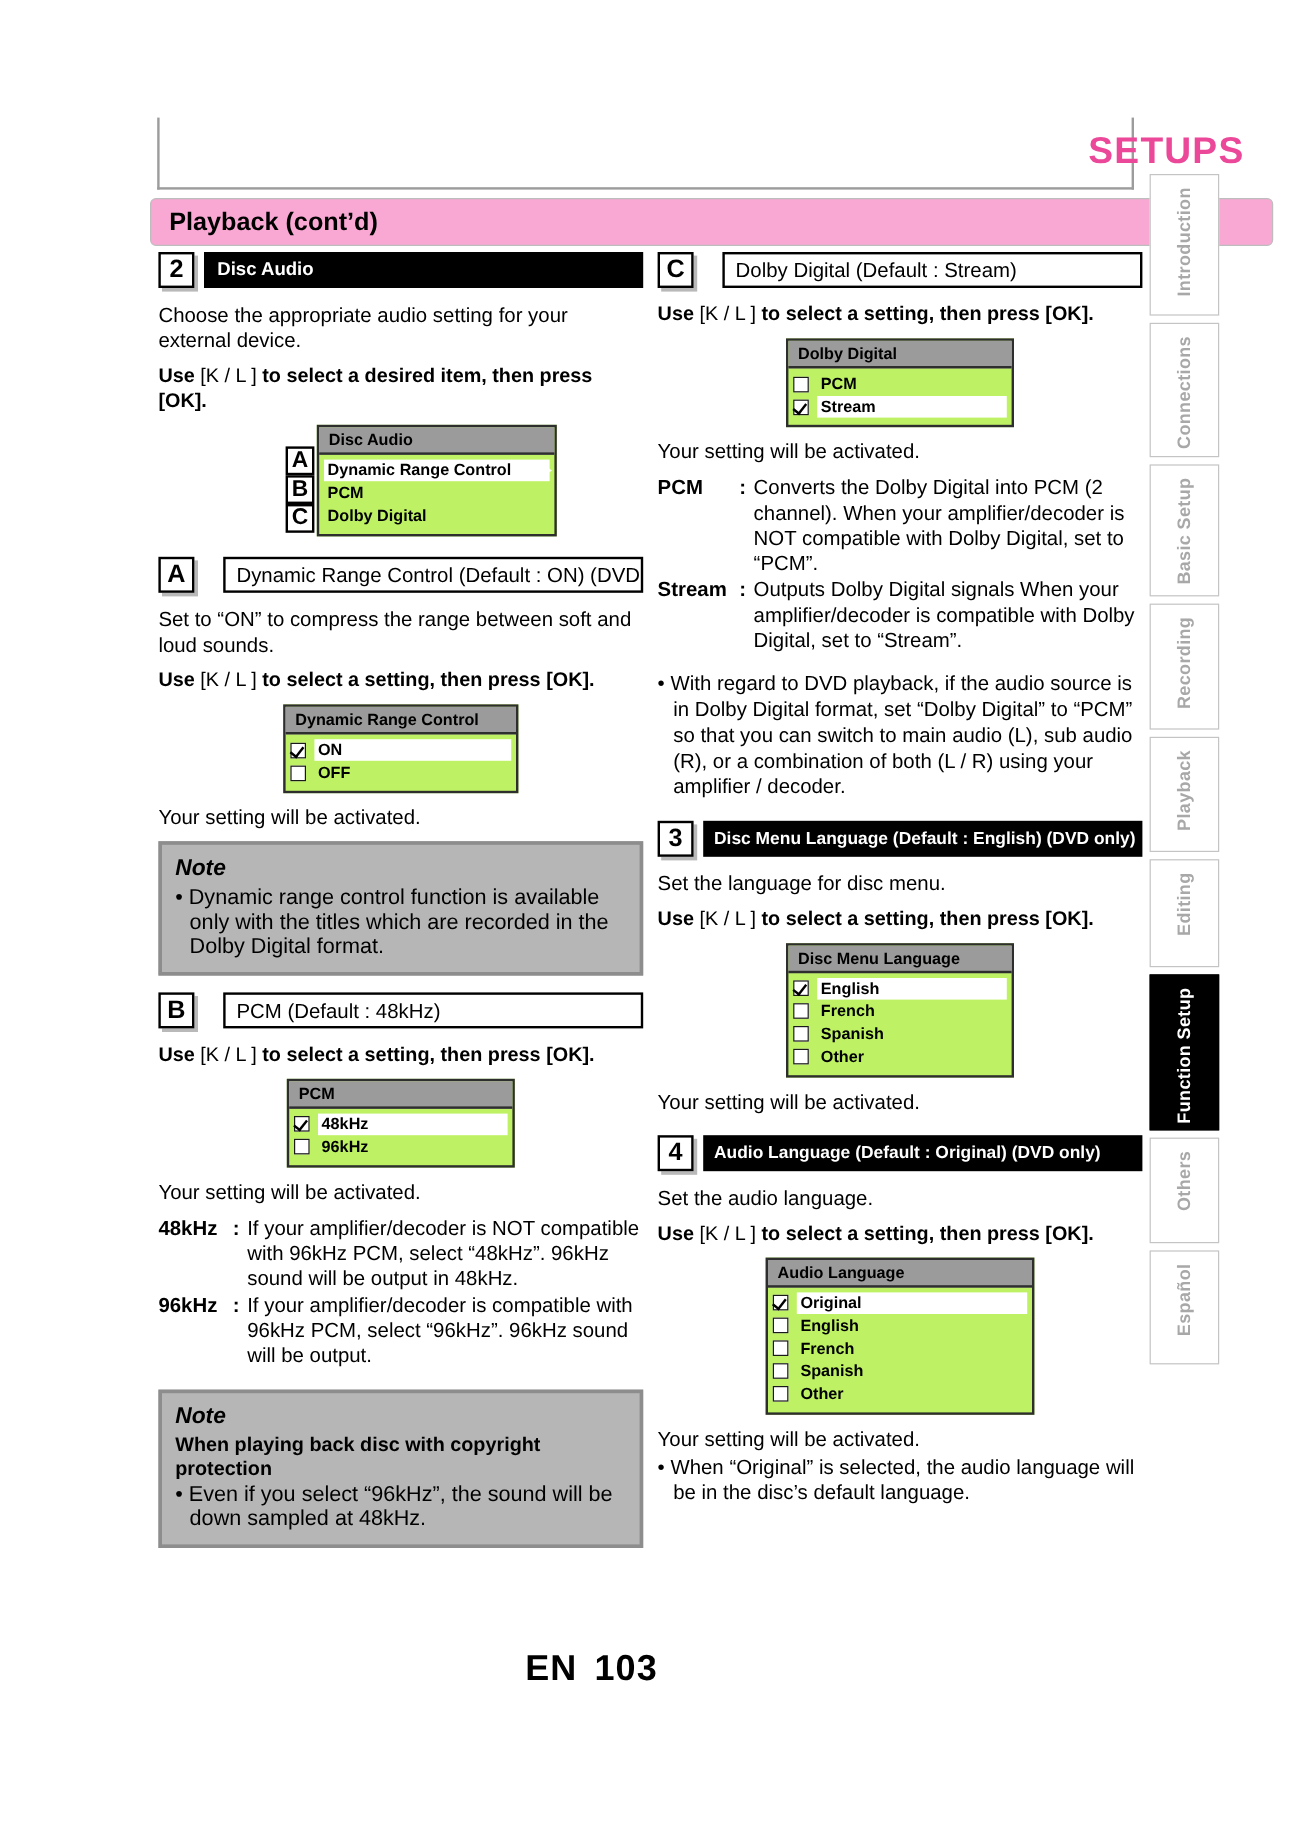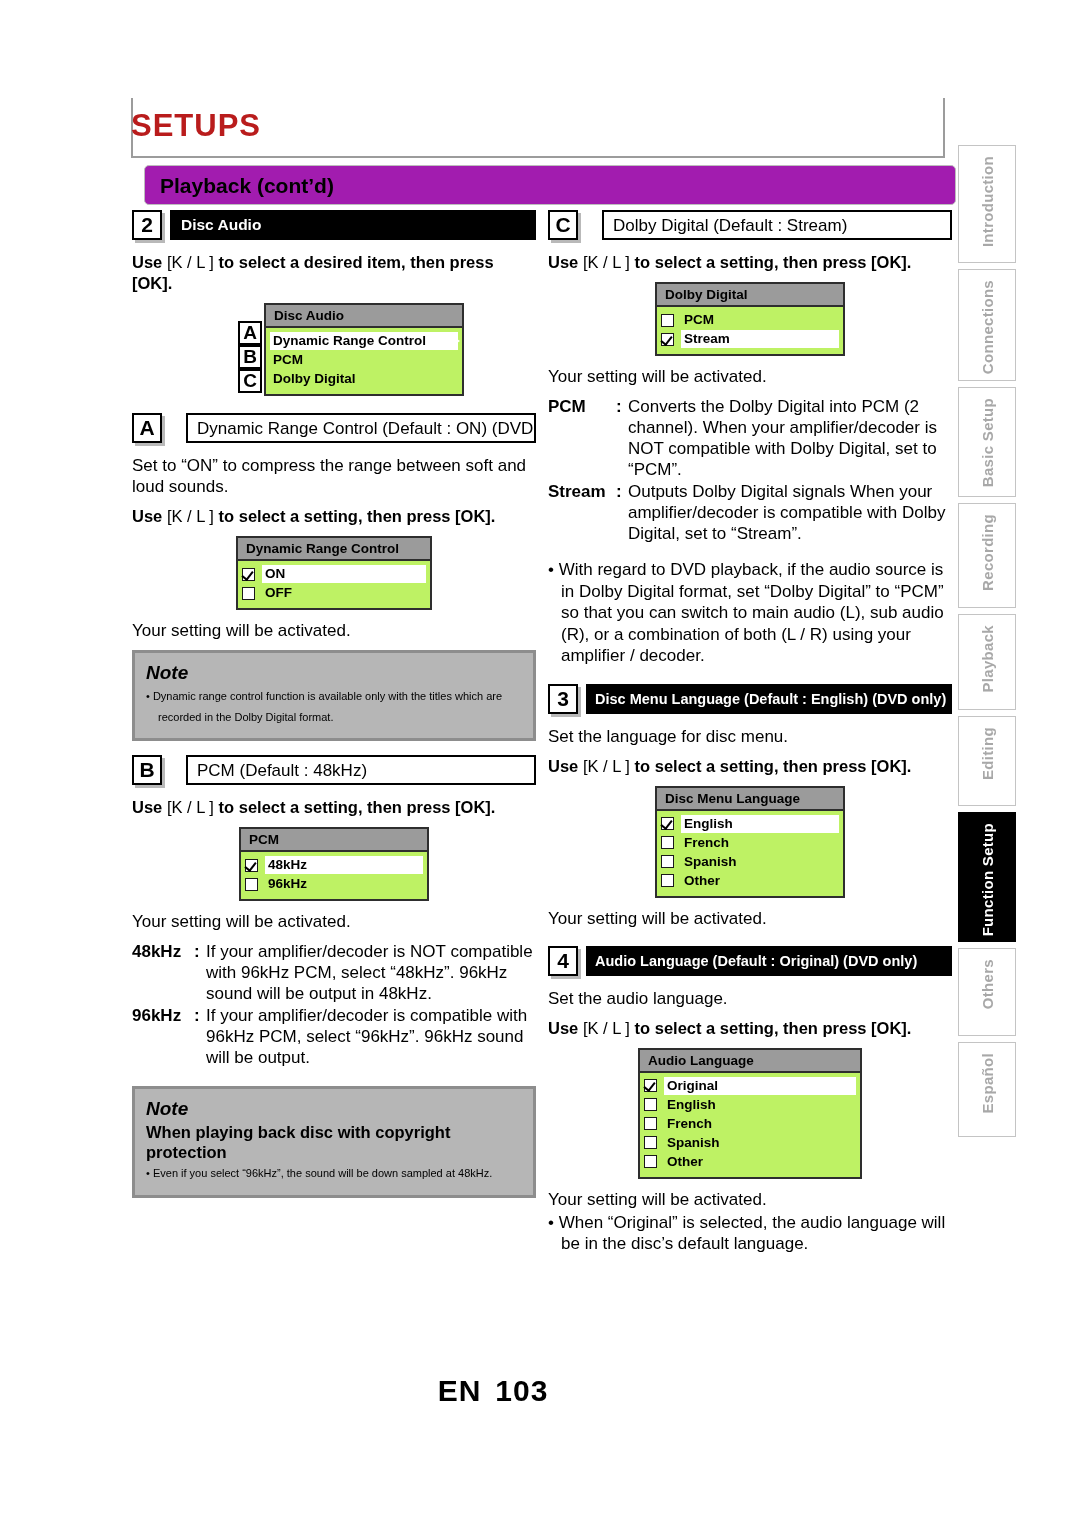--- a/index.html
+++ b/index.html
@@ -30,34 +30,34 @@
     width: 814px; height: 60px;
     border-left: 2px solid #9c9c9c;
     border-bottom: 2px solid #9c9c9c;
     border-right: 2px solid #9c9c9c;
     box-sizing: border-box;
   }
   .setups-title {
     position: absolute;
     left: 131px; top: 108px;
     width: 906px;
-    text-align: left;
+    text-align: right;
     font-size: 31px;
     font-weight: bold;
     letter-spacing: 1px;
-    color: #b91c1c;
+    color: #ec4899;
   }
   .section-title-box {
     position: absolute;
-    left: 144px; top: 165px;
-    width: 812px; height: 40px;
+    left: 125px; top: 165px;
+    width: 936px; height: 40px;
     border: 1.5px solid #bdbdbd;
     border-radius: 5px;
     box-sizing: border-box;
-    background: #a21caf;
+    background: #f9a8d4;
   }
   .section-title-box .txt {
     position: absolute;
     left: 15px; top: 8px;
     font-size: 21px;
     font-weight: bold;
     color: #000;
   }
 
   
@@ -282,21 +282,21 @@
     font-style: italic;
     margin-bottom: 2px;
   }
   .note .note-sub {
     font-size: 16.5px;
     font-weight: bold;
     line-height: 20px;
     margin-bottom: 1px;
   }
   .note .note-item {
-    font-size: 11px;
+    font-size: 18px;
     line-height: 20.5px;
     padding-left: 12px;
     text-indent: -12px;
   }
 
   
   .tabstrip {
     position: absolute;
     left: 958px; top: 145px;
     width: 58px;
@@ -354,20 +354,21 @@
     <span class="txt">Playback (cont’d)</span>
   </div>
 
   <div class="col col-left">
 
     <div class="numbar">
       <div class="num">2</div>
       <div class="bar">Disc Audio</div>
     </div>
 
+    <p class="body">Choose the appropriate audio setting for your external device.</p>
     <p class="bold">
       <span>Use</span>
       <span class="key">[K / L ]</span>
       <span>to select a desired item, then press [OK].</span>
     </p>
 
     <div class="discaudio-wrap">
       <div class="abc" style="left:106px; top:18px;">A</div>
       <div class="abc" style="left:106px; top:42px;">B</div>
       <div class="abc" style="left:106px; top:66px;">C</div>

